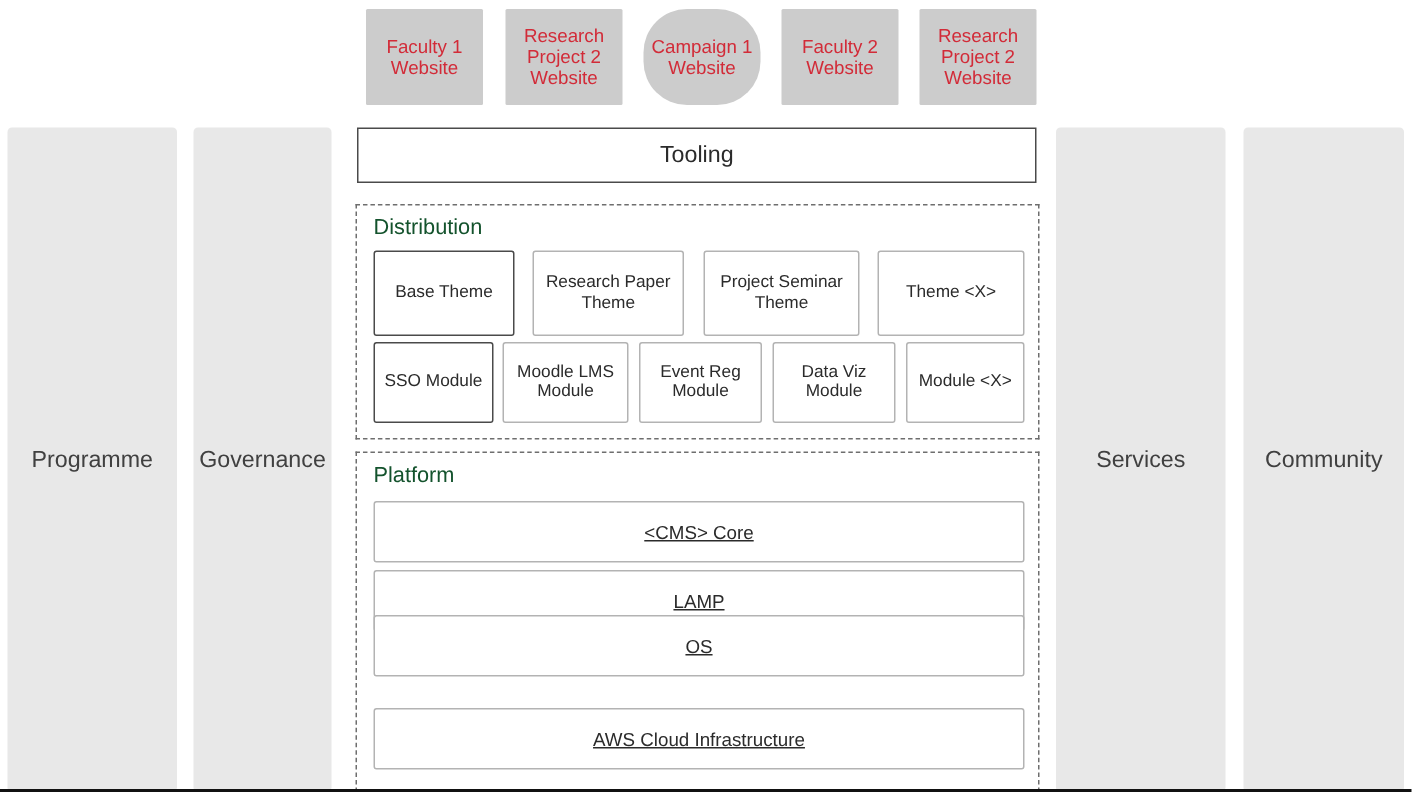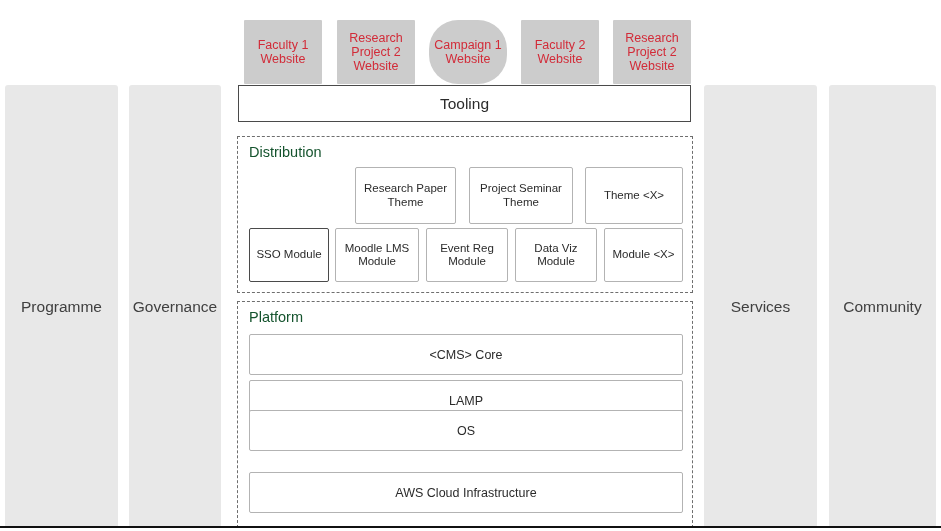--- a/index.html
+++ b/index.html
@@ -29,21 +29,20 @@
     color: #d22b38;
     font-size: 12.5px;
     line-height: 14px;
     text-align: center;
     display: flex;
     align-items: center;
     justify-content: center;
     border-radius: 1px;
     padding: 2px;
     box-sizing: border-box;
-    margin-top: 14px;
   }
 
   
   .pillar {
     position: absolute;
     background: #e8e8e8;
     color: #404040;
     font-size: 15.5px;
     display: flex;
     align-items: center;
@@ -131,20 +130,21 @@
     height: 41px;
     border: 1px solid #b3b3b3;
     background: #ffffff;
     box-sizing: border-box;
     display: flex;
     align-items: center;
     justify-content: center;
     font-size: 12.5px;
     color: #2b2b2b;
     border-radius: 2px;
+    text-decoration: underline;
   }
 
   .baseline {
     position: absolute;
     left: 0;
     top: 526px;
     width: 941px;
     height: 2px;
     background: #111111;
   }
@@ -186,20 +186,23 @@
 
   <div class="center-stack">
 
     <div class="tooling-box">
       <span>Tooling</span>
     </div>
 
     <div class="group group-distribution">
       <div class="group-title">Distribution</div>
 
+      <div class="unit base-theme" style="left:11px; top:30px; width:94px; height:57px;">
+        <span>Base Theme</span>
+      </div>
       <div class="unit" style="left:117px; top:30px; width:101px; height:57px;">
         <span>Research Paper Theme</span>
       </div>
       <div class="unit" style="left:231px; top:30px; width:104px; height:57px;">
         <span>Project Seminar Theme</span>
       </div>
       <div class="unit" style="left:347px; top:30px; width:98px; height:57px;">
         <span>Theme &lt;X&gt;</span>
       </div>
 

